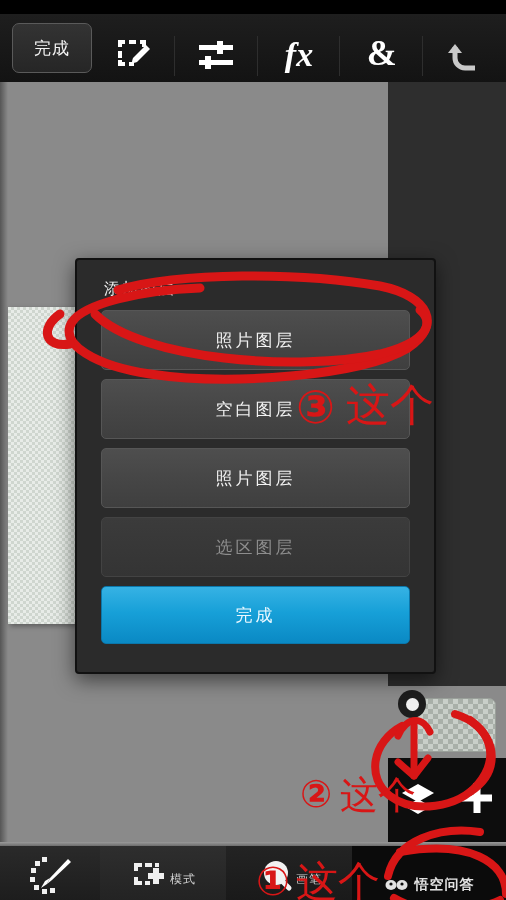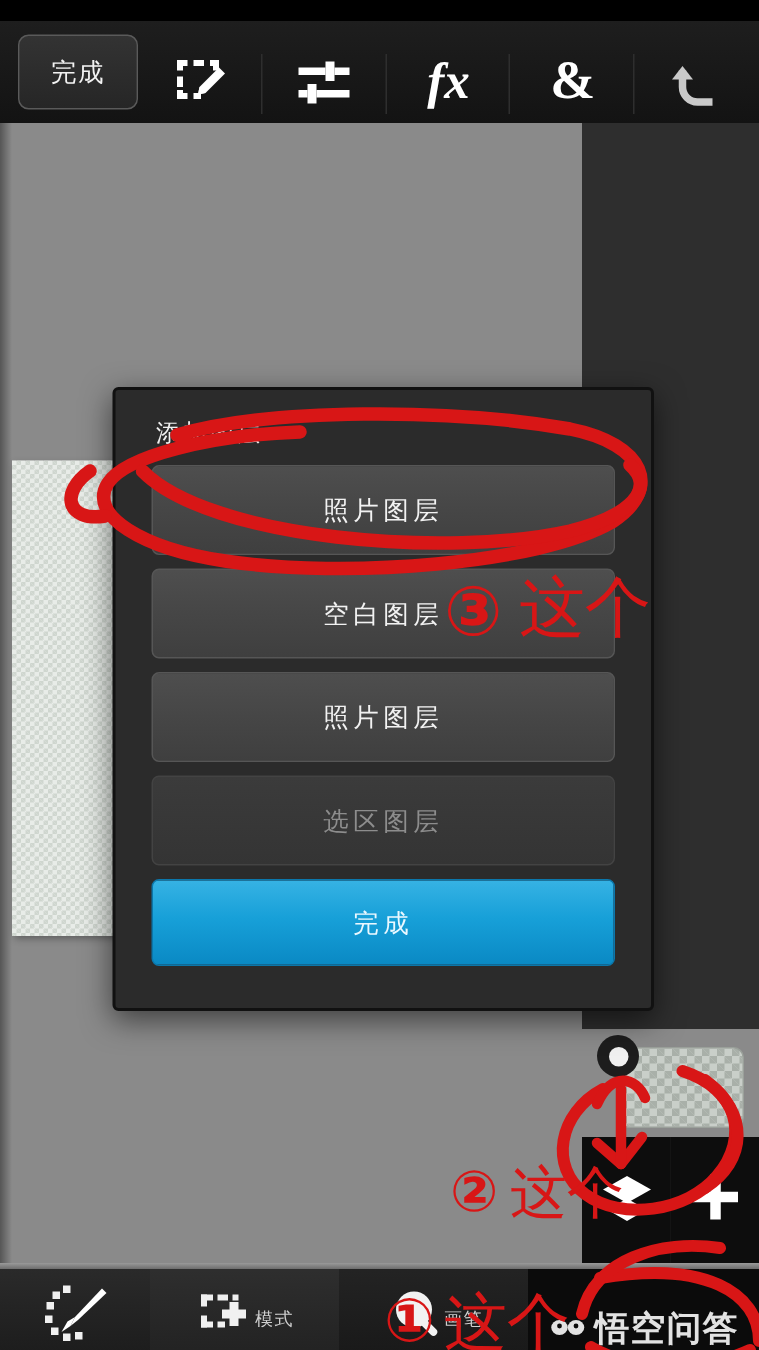--- a/index.html
+++ b/index.html
@@ -55,21 +55,21 @@
   .bb-brush{width:100px;background:linear-gradient(180deg,#2b2b2b,#1a1a1a);}
   .bb-mode{width:126px;background:linear-gradient(180deg,#2f2f2f,#202020);}
   .bb-pen{width:126px;background:linear-gradient(180deg,#242424,#171717);}
   .bb-wm{flex:1;background:#0b0b0b;display:flex;align-items:center;justify-content:center;}
   .bb-label{color:#cfcfcf;font-size:12px;margin-top:3px;letter-spacing:1px;}
   .topline{position:absolute;left:0;top:828px;width:506px;height:4px;
     background:linear-gradient(180deg,#9a9a9a,#6d6d6d);z-index:5;}
 
   
   .wm{display:flex;align-items:center;gap:5px;transform:translateY(7px);}
-  .wm-txt{color:#e2e2e2;font-size:23px;letter-spacing:1px;font-weight:bold;}
+  .wm-txt{color:#e2e2e2;font-size:14px;letter-spacing:1px;font-weight:bold;}
 
   
   .dlg{position:absolute;left:75px;top:244px;width:357px;height:412px;
     background:#2b2b2b;border:2px solid #111;border-radius:4px;
     box-shadow:0 6px 20px rgba(0,0,0,.55);z-index:20;}
   .dlg-title{position:absolute;left:27px;top:19px;color:#f0f0f0;font-size:16px;letter-spacing:2px;}
   .dlg-list{position:absolute;left:24px;top:50px;width:309px;}
   .opt{height:58px;border-radius:5px;margin-bottom:9px;
     display:flex;align-items:center;justify-content:center;
     color:#f2f2f2;font-size:17px;letter-spacing:3px;

